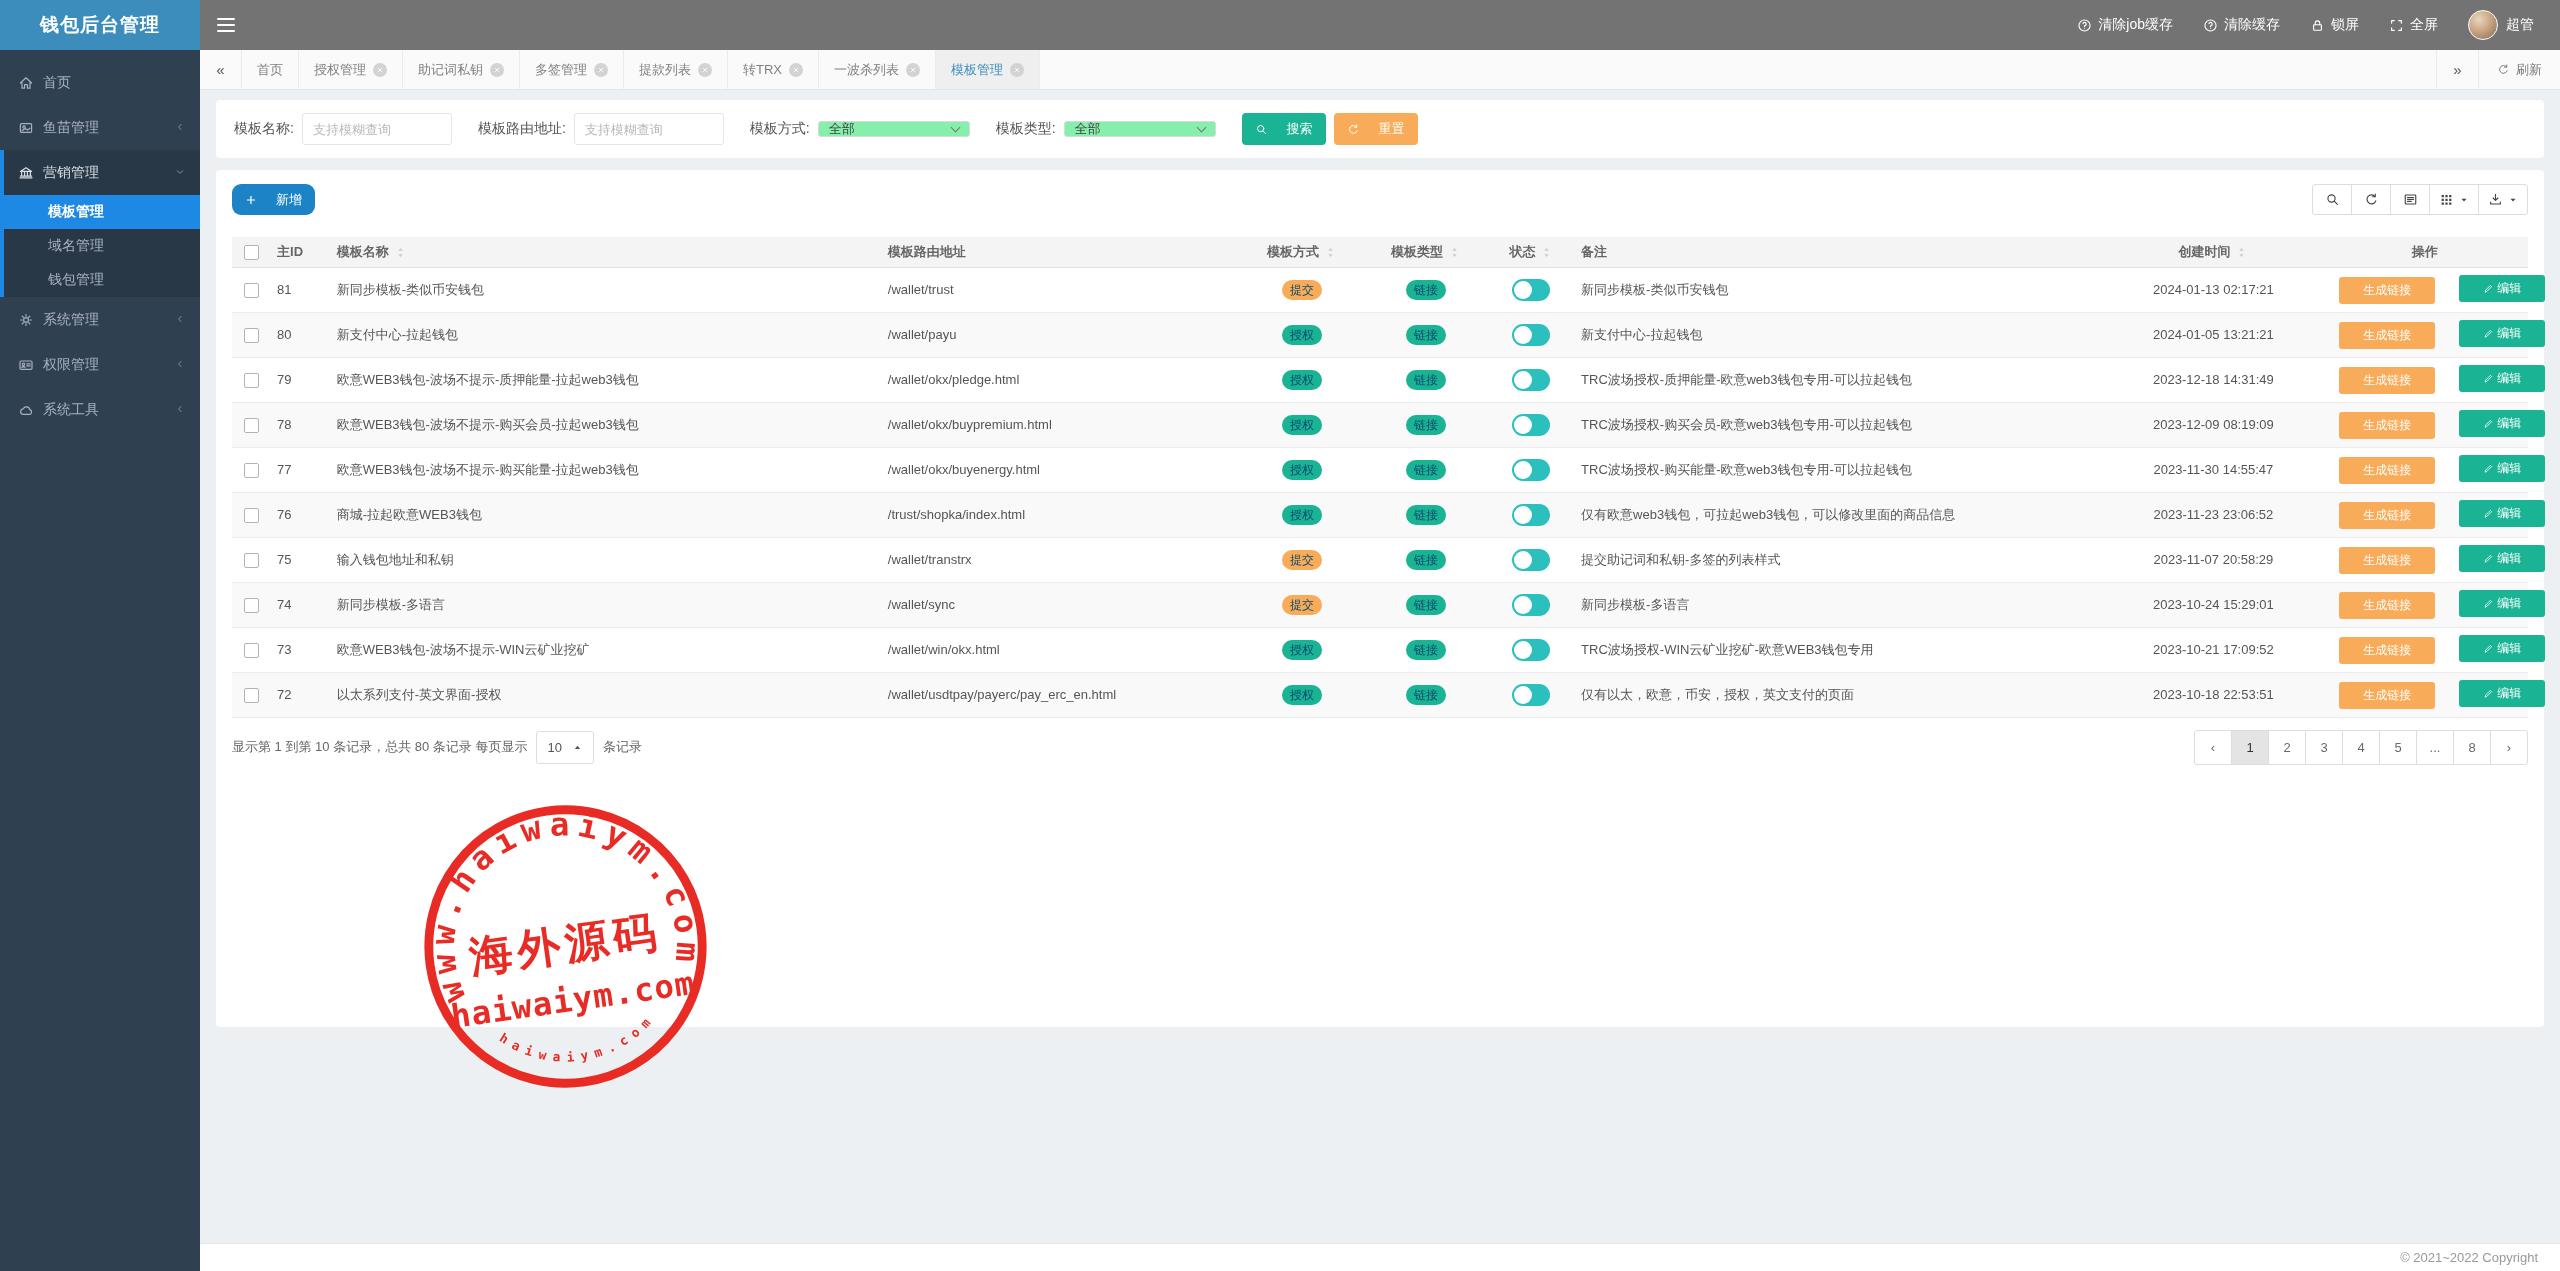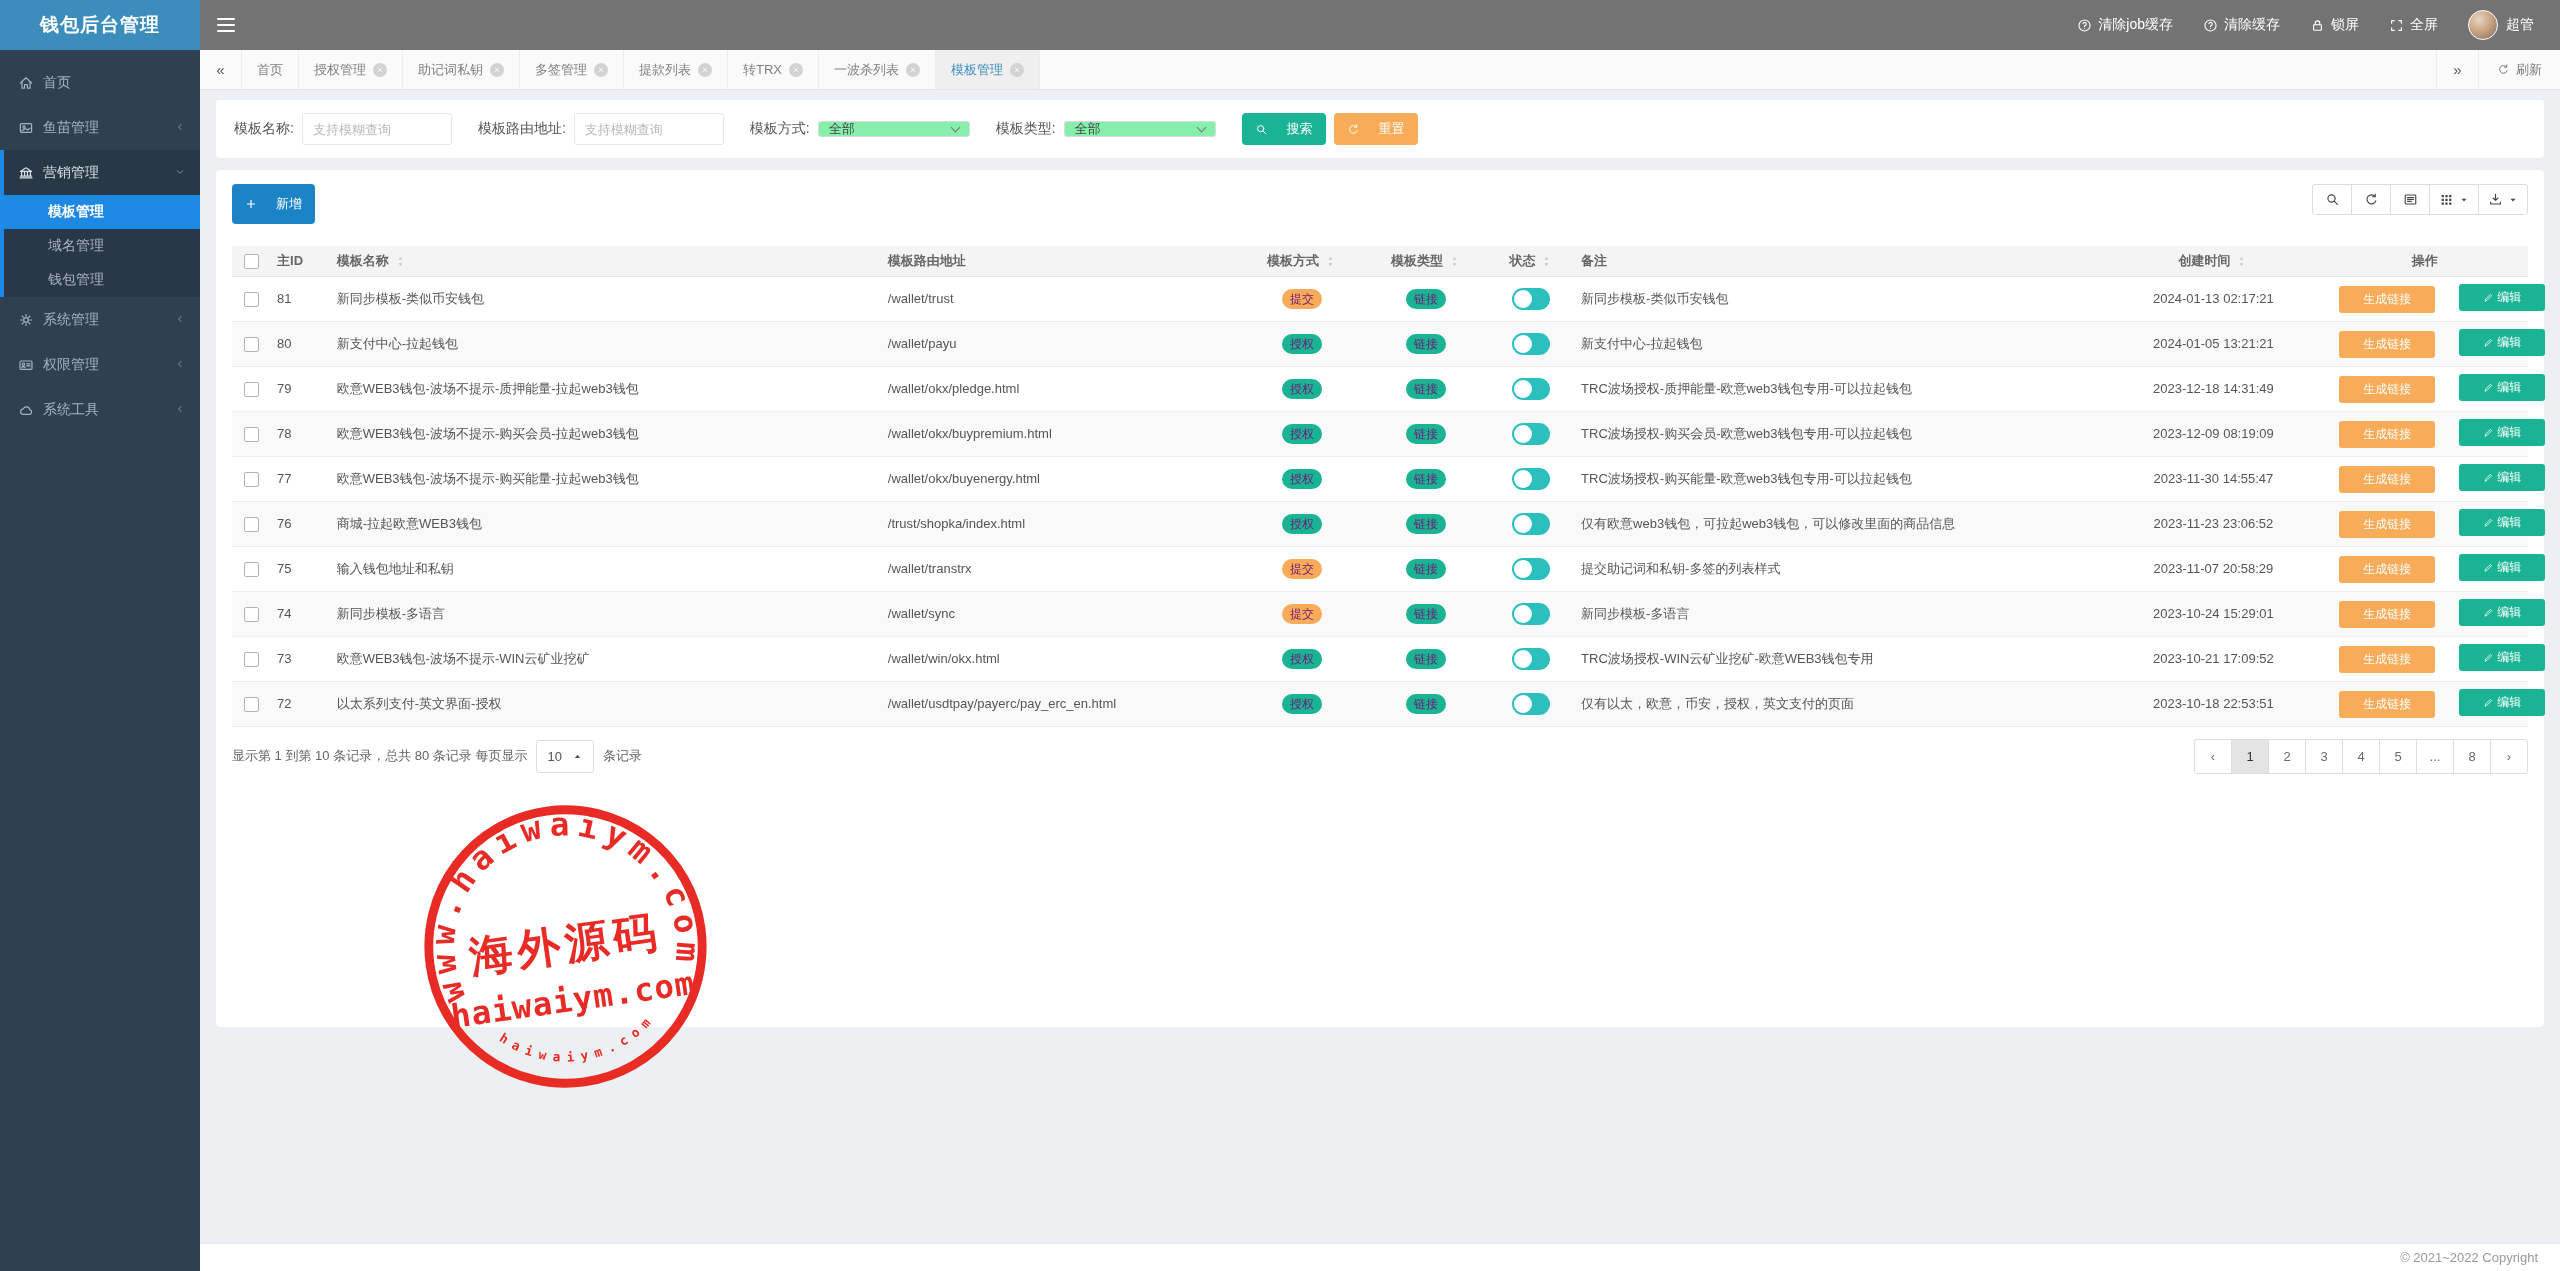--- a/index.html
+++ b/index.html
@@ -53,35 +53,35 @@
   .f-group{display:flex;align-items:center;margin-right:26px;}
   .f-input{height:32px;width:150px;border:1px solid #e5e6e7;border-radius:3px;padding:0 10px;font-size:13px;color:#555;outline:none;font-family:Liberation Sans, sans-serif;}
   .f-input::placeholder{color:#b9b9b9;}
   .f-select{height:16px;width:152px;border:1px solid #d9d9d9;border-radius:3px;display:flex;align-items:center;padding:0 10px;font-size:13px;color:#444;cursor:pointer;background:#86efac;justify-content:center;}
   .chev{width:7px;height:7px;border-right:1.5px solid #777;border-bottom:1.5px solid #777;transform:rotate(45deg);margin-left:auto;margin-top:-3px;}
   .btn{display:inline-flex;align-items:center;gap:19px;height:32px;padding:0 13px;border:none;border-radius:4px;color:#fff;font-size:13px;cursor:pointer;font-family:inherit;}
   .btn-search{background:#1ab394;margin-right:8px;}
   .btn-reset{background:#f8ac59;}
 
   .table-panel{height:857px;padding:14px 16px;position:relative;}
-  .btn-add{background:#1c84c6;height:40px;border-radius:4px;}
+  .btn-add{background:#1c84c6;height:31px;border-radius:9px;}
   .tools{position:absolute;right:16px;top:14px;display:flex;}
   .tool-btn{height:31px;min-width:40px;padding:0 9px;background:#fff;border:1px solid #ddd;display:flex;align-items:center;justify-content:center;gap:5px;margin-left:-1px;color:#444;cursor:pointer;}
   .tool-btn:first-child{border-radius:3px 0 0 3px;}
   .tool-btn:last-child{border-radius:0 3px 3px 0;}
 
   table.grid{width:100%;border-collapse:collapse;table-layout:fixed;font-size:13px;color:#555;margin-top:22px;}
   table.grid thead th{background:#f4f4f5;height:30px;font-weight:bold;color:#666;padding:0 6px;text-align:left;border-bottom:1px solid #e2e2e4;white-space:nowrap;}
   table.grid th.c-center,table.grid td.c-center{text-align:center;}
   table.grid tbody td{height:45px;border-bottom:1px solid #ececee;padding:0 6px;}
   table.grid tbody tr:nth-child(even){background:#f9f9f9;}
   .ellip{white-space:nowrap;overflow:hidden;text-overflow:ellipsis;}
   .cb{display:inline-block;width:15px;height:15px;border:1px solid #b4b4b4;border-radius:2px;background:#fff;vertical-align:middle;cursor:pointer;}
   .sort{display:inline-flex;flex-direction:column;margin-left:5px;vertical-align:middle;color:#c9c9c9;}
-  .badge{display:inline-block;min-width:30px;padding:4px 8px;border-radius:10px;color:#701a75;font-size:12px;line-height:1;}
+  .badge{display:inline-block;min-width:30px;padding:4px 8px;border-radius:10px;color:#0c4a6e;font-size:12px;line-height:1;}
   .badge.green{background:#1ab394;}
   .badge.orange{background:#f8ac59;}
   .toggle{display:inline-block;width:38px;height:22px;border-radius:11px;background:#2bc0be;position:relative;cursor:pointer;vertical-align:middle;}
   .toggle::after{content:"";position:absolute;left:2px;top:2px;width:18px;height:18px;border-radius:50%;background:#fff;}
   .abtn{display:inline-flex;align-items:center;gap:3px;height:27px;padding:0 24px;border-radius:3px;color:#fff;font-size:12px;margin:0 12px;cursor:pointer;white-space:nowrap;}
   .abtn.gen{background:#f8ac59;}
   .abtn.edit{background:#1ab394;}
   .abtn.del{background:#ed5565;}
 
   .pg-bar{display:flex;align-items:center;margin-top:12px;font-size:13px;color:#666;}

